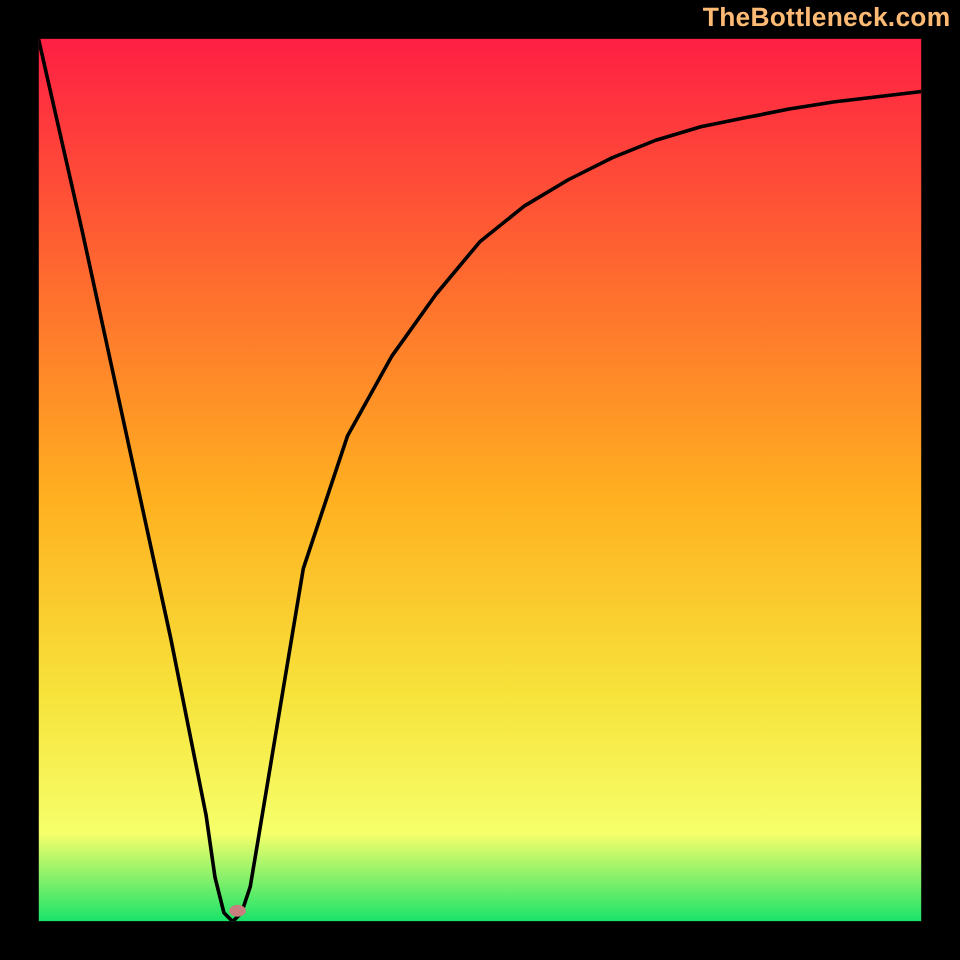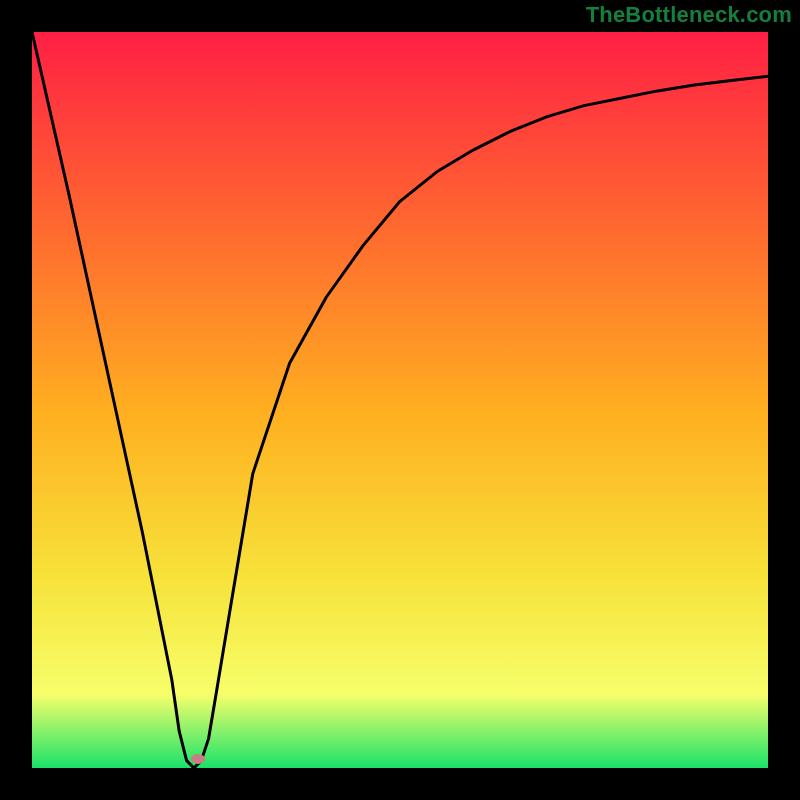--- a/index.html
+++ b/index.html
@@ -29,21 +29,21 @@
   svg {
     display: block;
   }
   .watermark {
     position: absolute;
     top: 2px;
     right: 8px;
     font-family: Arial, Helvetica, sans-serif;
     font-size: 22px;
     font-weight: 600;
-    color: #15803d;
+    color: #fdba74;
     letter-spacing: 0.2px;
   }
   .marker {
     position: absolute;
     width: 14px;
     height: 10px;
     border-radius: 50% / 50%;
     transform: translate(-50%, -50%);
   }
 </style>

